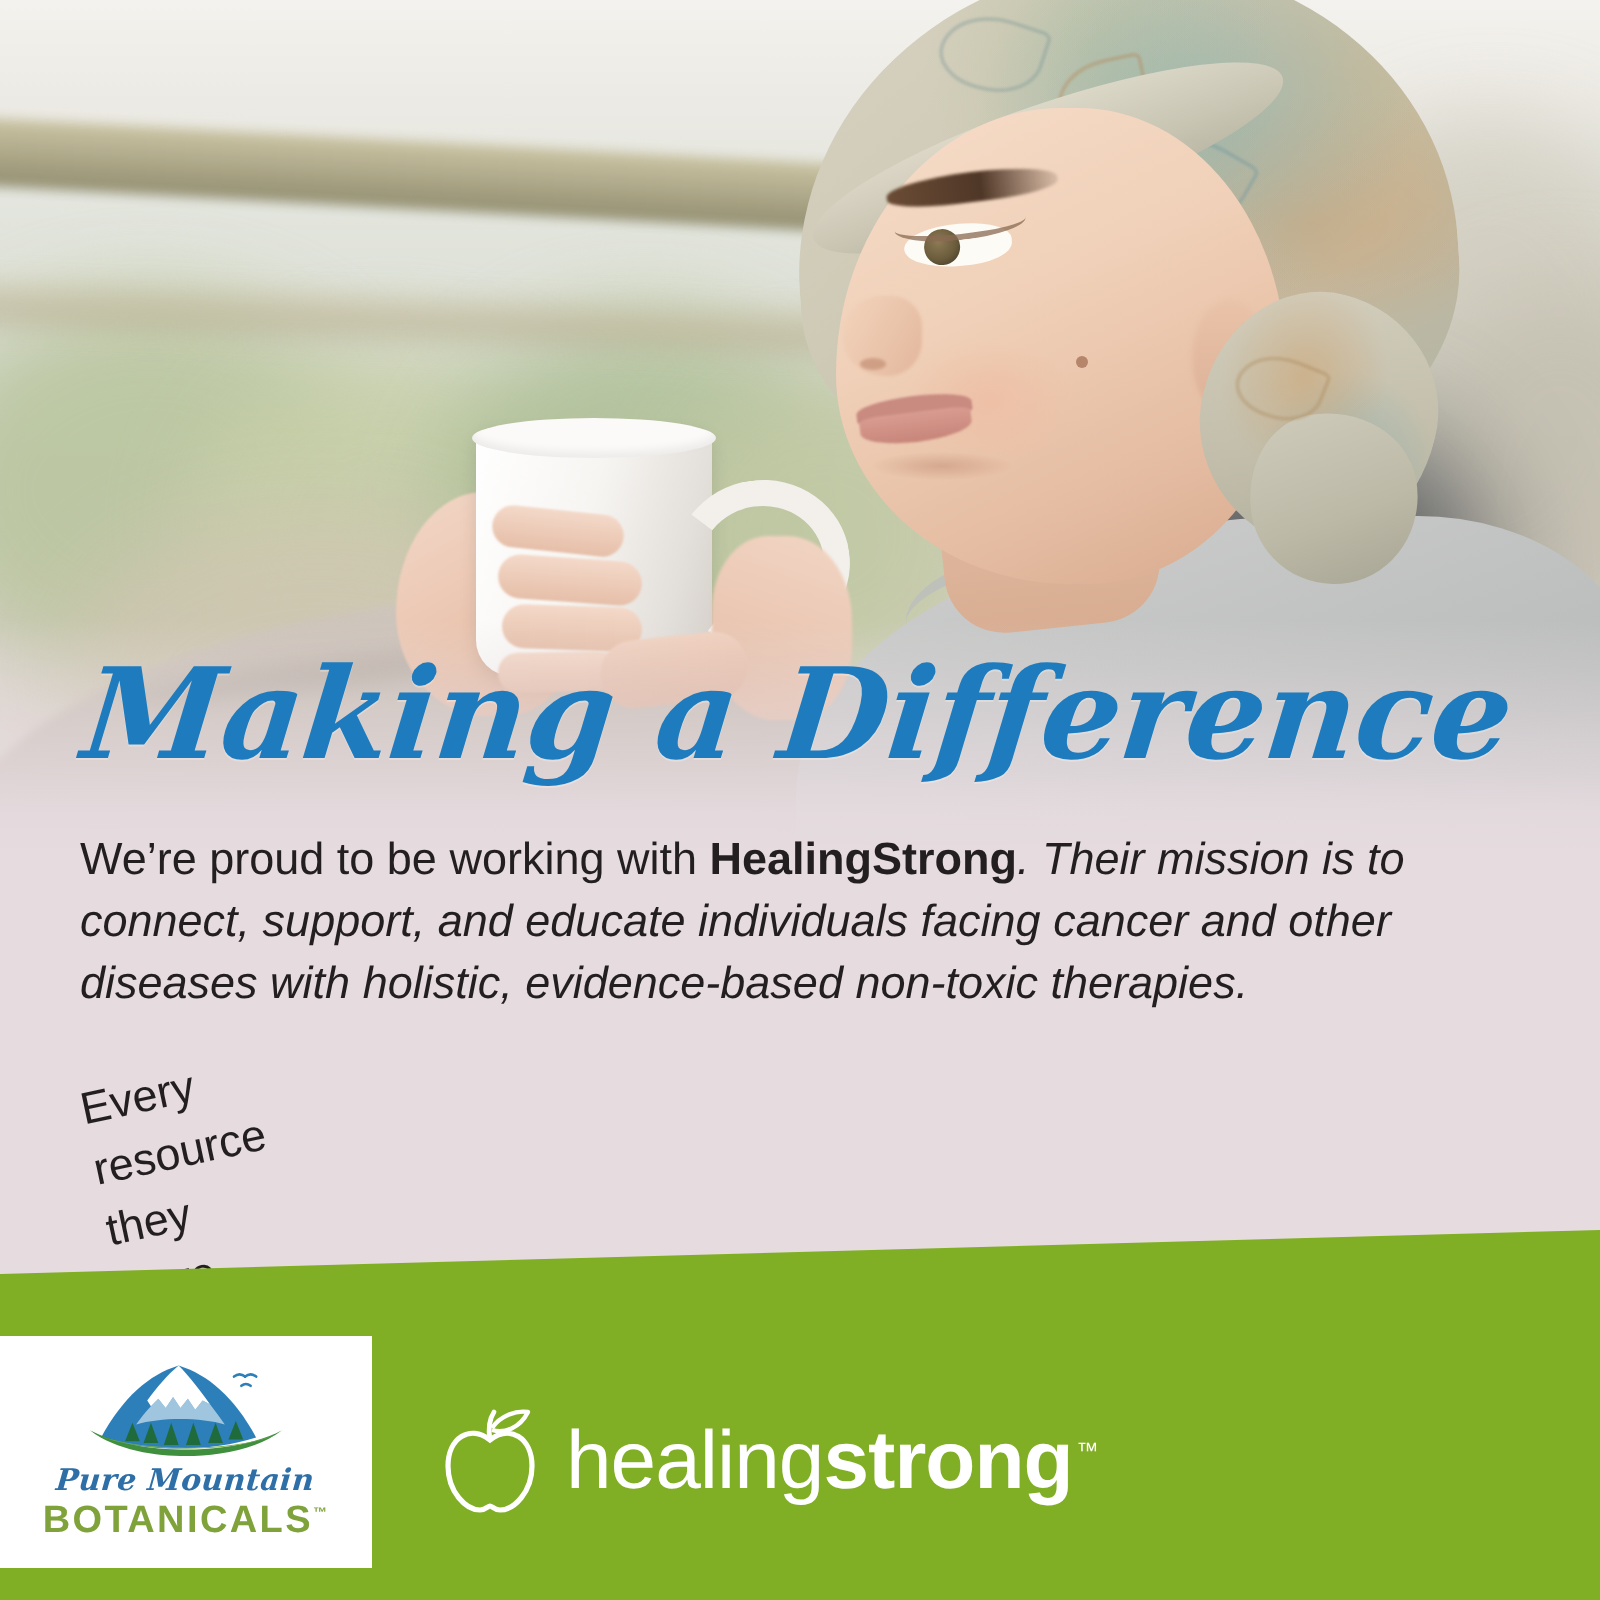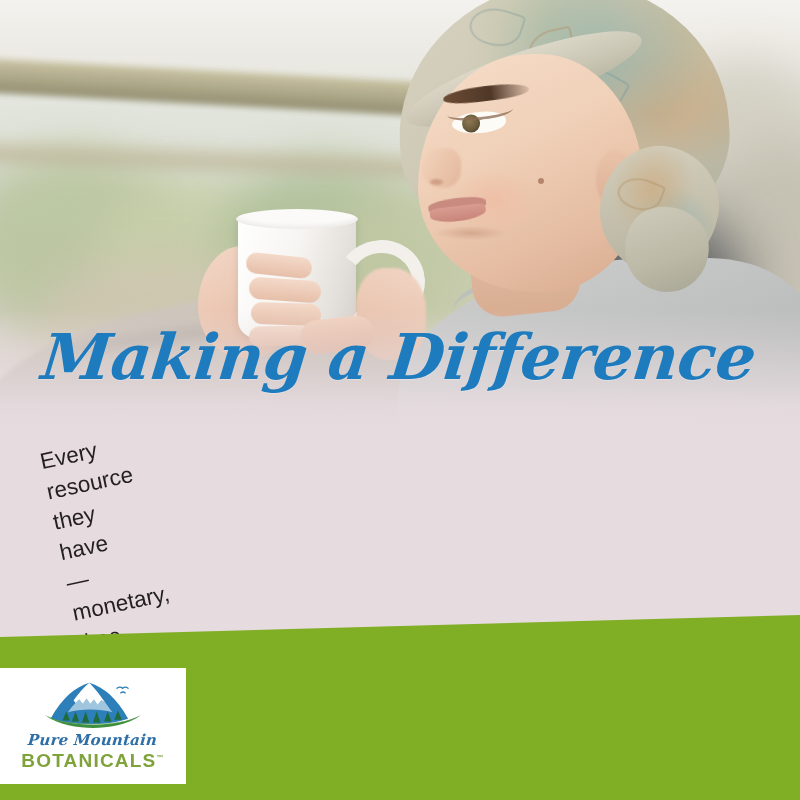--- a/index.html
+++ b/index.html
@@ -535,20 +535,21 @@
     <div class="finger fg3"></div>
     <div class="finger fg4"></div>
     <div class="thumb"></div>
 
     <div class="photo-fade"></div>
   </div>
 
   <div id="headline">Making a Difference</div>
 
   <div id="copy">
+    <p><span>We’re proud to be working with </span><span class="bold">HealingStrong</span><span class="ital">. Their mission is to connect, support, and educate individuals facing cancer and other diseases with holistic, evidence-based non-toxic therapies.</span></p>
     <p class="p2"><span>Every resource they have—monetary, time, people, experience, knowledge—goes directly to help educate those seeking a more natural holistic approach to help prevent disease, and combat illnesses effectively. Learn more at </span></p>
   </div>
 
   <div id="green-band"></div>
 
   <div id="pmb-box">
     <svg id="pmb-mark" viewBox="0 0 120 52">
       <path d="M14 42 C26 20 40 8 56 3 C72 8 86 20 98 42 C74 50 38 50 14 42 Z" fill="#2C7FB8"></path>
       <path d="M56 3 C62 9 68 17 73 24 L69 22 L65 27 L61 21 L57 26 L53 20 L49 26 L45 21 L41 25 L39 22 C44 15 50 8 56 3 Z" fill="#ffffff"></path>
       <path d="M41 25 L45 21 L49 26 L53 20 L57 26 L61 21 L65 27 L69 22 L73 24 C76 28 79 32 81 35 C68 31 46 31 33 35 C35 32 38 28 41 25 Z" fill="#ffffff" opacity="0.55"></path>
@@ -565,14 +566,22 @@
       <g stroke="#2C7FB8" stroke-width="1.4" fill="none" stroke-linecap="round">
         <path d="M86 9 q3 -2.4 6 0"></path>
         <path d="M92 9 q3 -2.4 6 0"></path>
         <path d="M90 14 q2.4 -2 5 0"></path>
       </g>
     </svg>
     <div id="pmb-name">Pure Mountain</div>
     <div id="pmb-word"><span>BOTANICALS</span><span id="pmb-tm">™</span></div>
   </div>
 
+  <div id="hs-logo">
+    <svg id="hs-apple" viewBox="0 0 52 56">
+      <path d="M26 18 C16 10 5 17 5 31 C5 44 14 53 21 53 C24 53 25 51 26 51 C27 51 28 53 31 53 C38 53 47 44 47 31 C47 17 36 10 26 18 Z" fill="none" stroke="#ffffff" stroke-width="2.6"></path>
+      <path d="M26 18 C25 12 26 7 28 4" fill="none" stroke="#ffffff" stroke-width="2.4" stroke-linecap="round"></path>
+      <path d="M27 12 C31 6 39 3 45 4 C41 12 33 15 27 13" fill="none" stroke="#ffffff" stroke-width="2.2" stroke-linejoin="round"></path>
+    </svg>
+    <div id="hs-word"><span id="hs-light">healing</span><span id="hs-bold">strong</span><span id="hs-tm">™</span></div>
+  </div>
 
 </div>
 
 </body></html>

